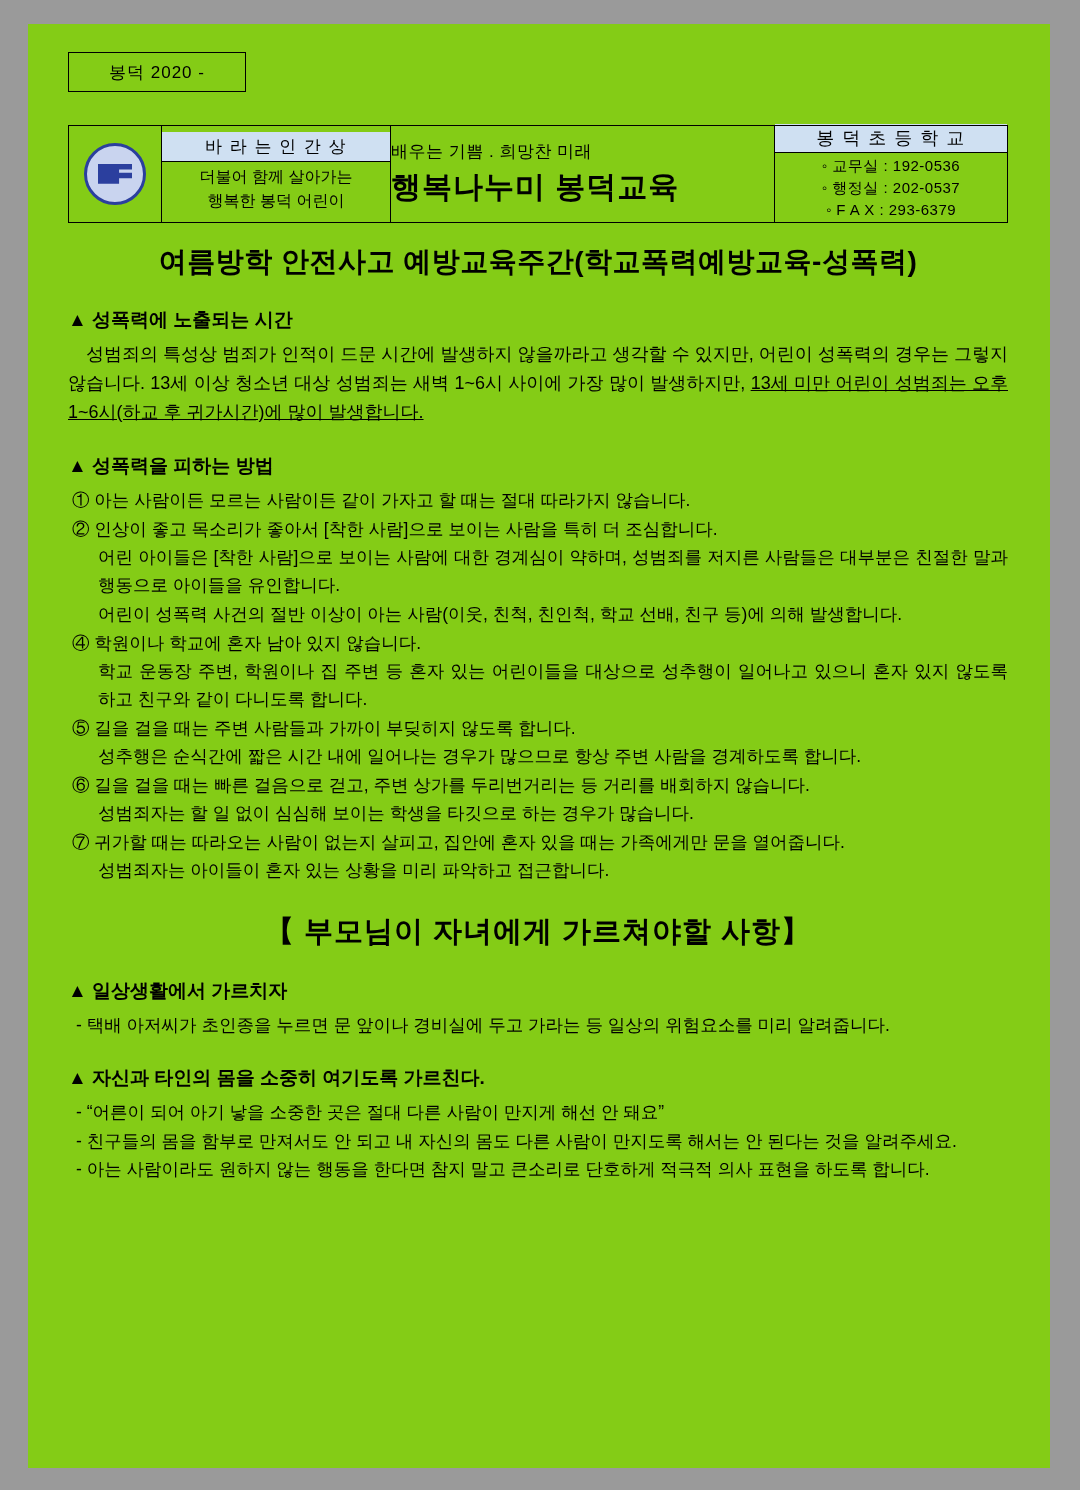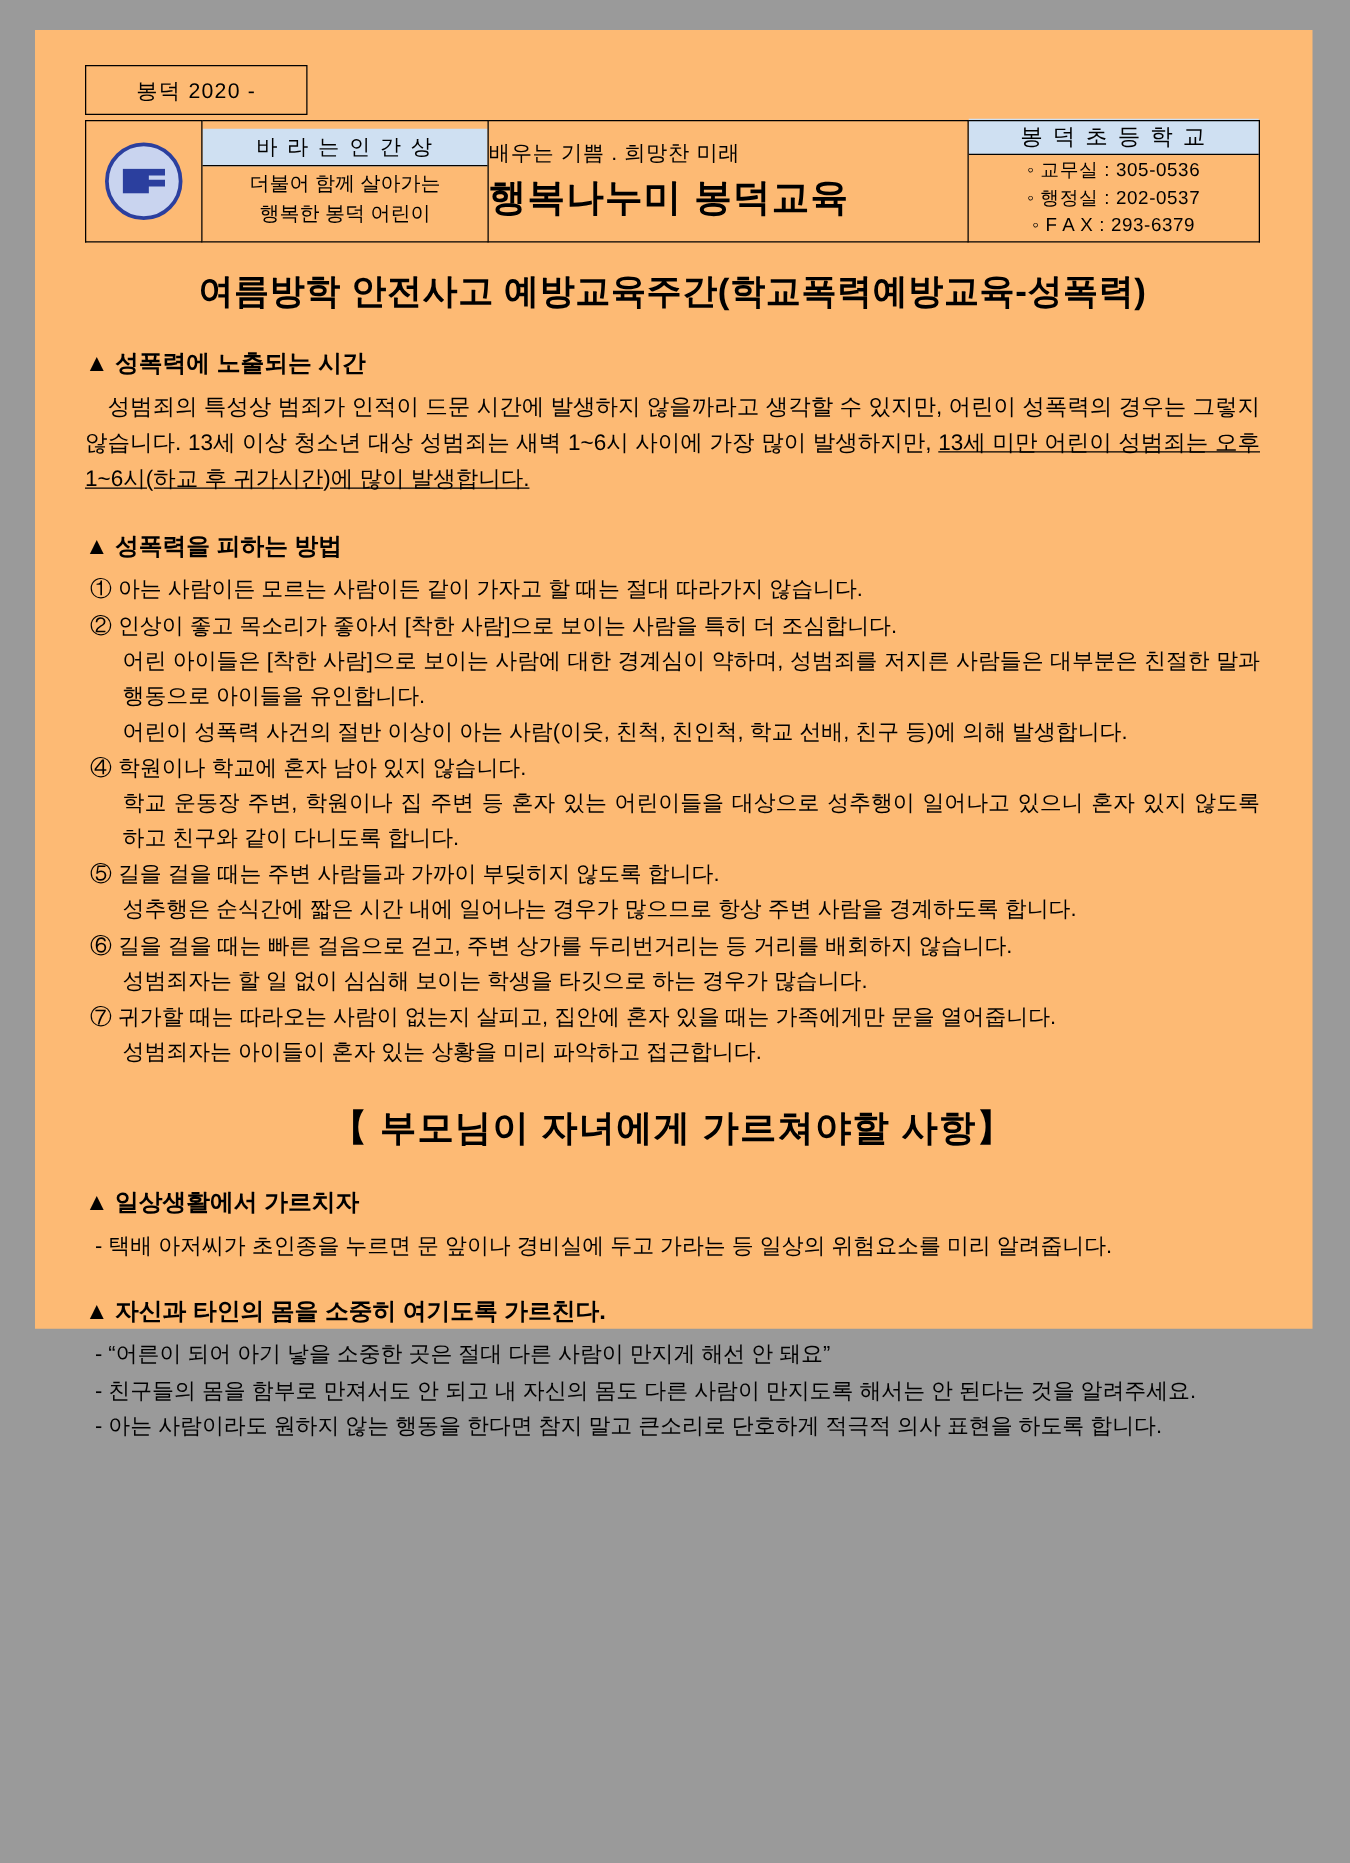--- a/index.html
+++ b/index.html
@@ -10,22 +10,22 @@
   body {
     width: 1080px;
     height: 1490px;
     font-family: "Liberation Sans", sans-serif;
   }
   .page {
     position: absolute;
     left: 28px;
     top: 24px;
     width: 1022px;
-    height: 1039px;
-    background: #fdba74;
+    height: 1444px;
+    background: #84cc16;
     box-sizing: border-box;
   }
   .inner {
     position: absolute;
     left: 40px;
     top: 28px;
     width: 940px;
   }
 
   
@@ -36,21 +36,21 @@
     display: flex;
     align-items: center;
     justify-content: center;
     font-size: 17px;
     letter-spacing: 1px;
     color: #000;
   }
 
   
   .header-table {
-    margin-top: 4px;
+    margin-top: 33px;
     width: 940px;
     border: 1px solid #000;
     border-collapse: collapse;
     table-layout: fixed;
   }
   .header-table td {
     border: 1px solid #000;
     padding: 0;
     vertical-align: middle;
   }
@@ -161,21 +161,21 @@
           <div class="slogan-title">바 라 는  인 간 상</div>
           <div class="slogan-line">더불어 함께 살아가는</div>
           <div class="slogan-line">행복한 봉덕 어린이</div>
         </td>
         <td class="center-cell">
           <div class="center-sub">배우는 기쁨 . 희망찬 미래</div>
           <div class="center-main">행복나누미 봉덕교육</div>
         </td>
         <td class="contact-cell">
           <div class="contact-title">봉 덕 초 등 학 교</div>
-          <div class="contact-line">◦ 교무실 : 305-0536</div>
+          <div class="contact-line">◦ 교무실 : 192-0536</div>
           <div class="contact-line">◦ 행정실 : 202-0537</div>
           <div class="contact-line">◦ F A X : 293-6379</div>
         </td>
       </tr>
     </tbody>
       </table>
 
     <div class="doc-title">여름방학 안전사고 예방교육주간(학교폭력예방교육-성폭력)</div>
 
     <div class="section-head">▲ 성폭력에 노출되는 시간</div>

